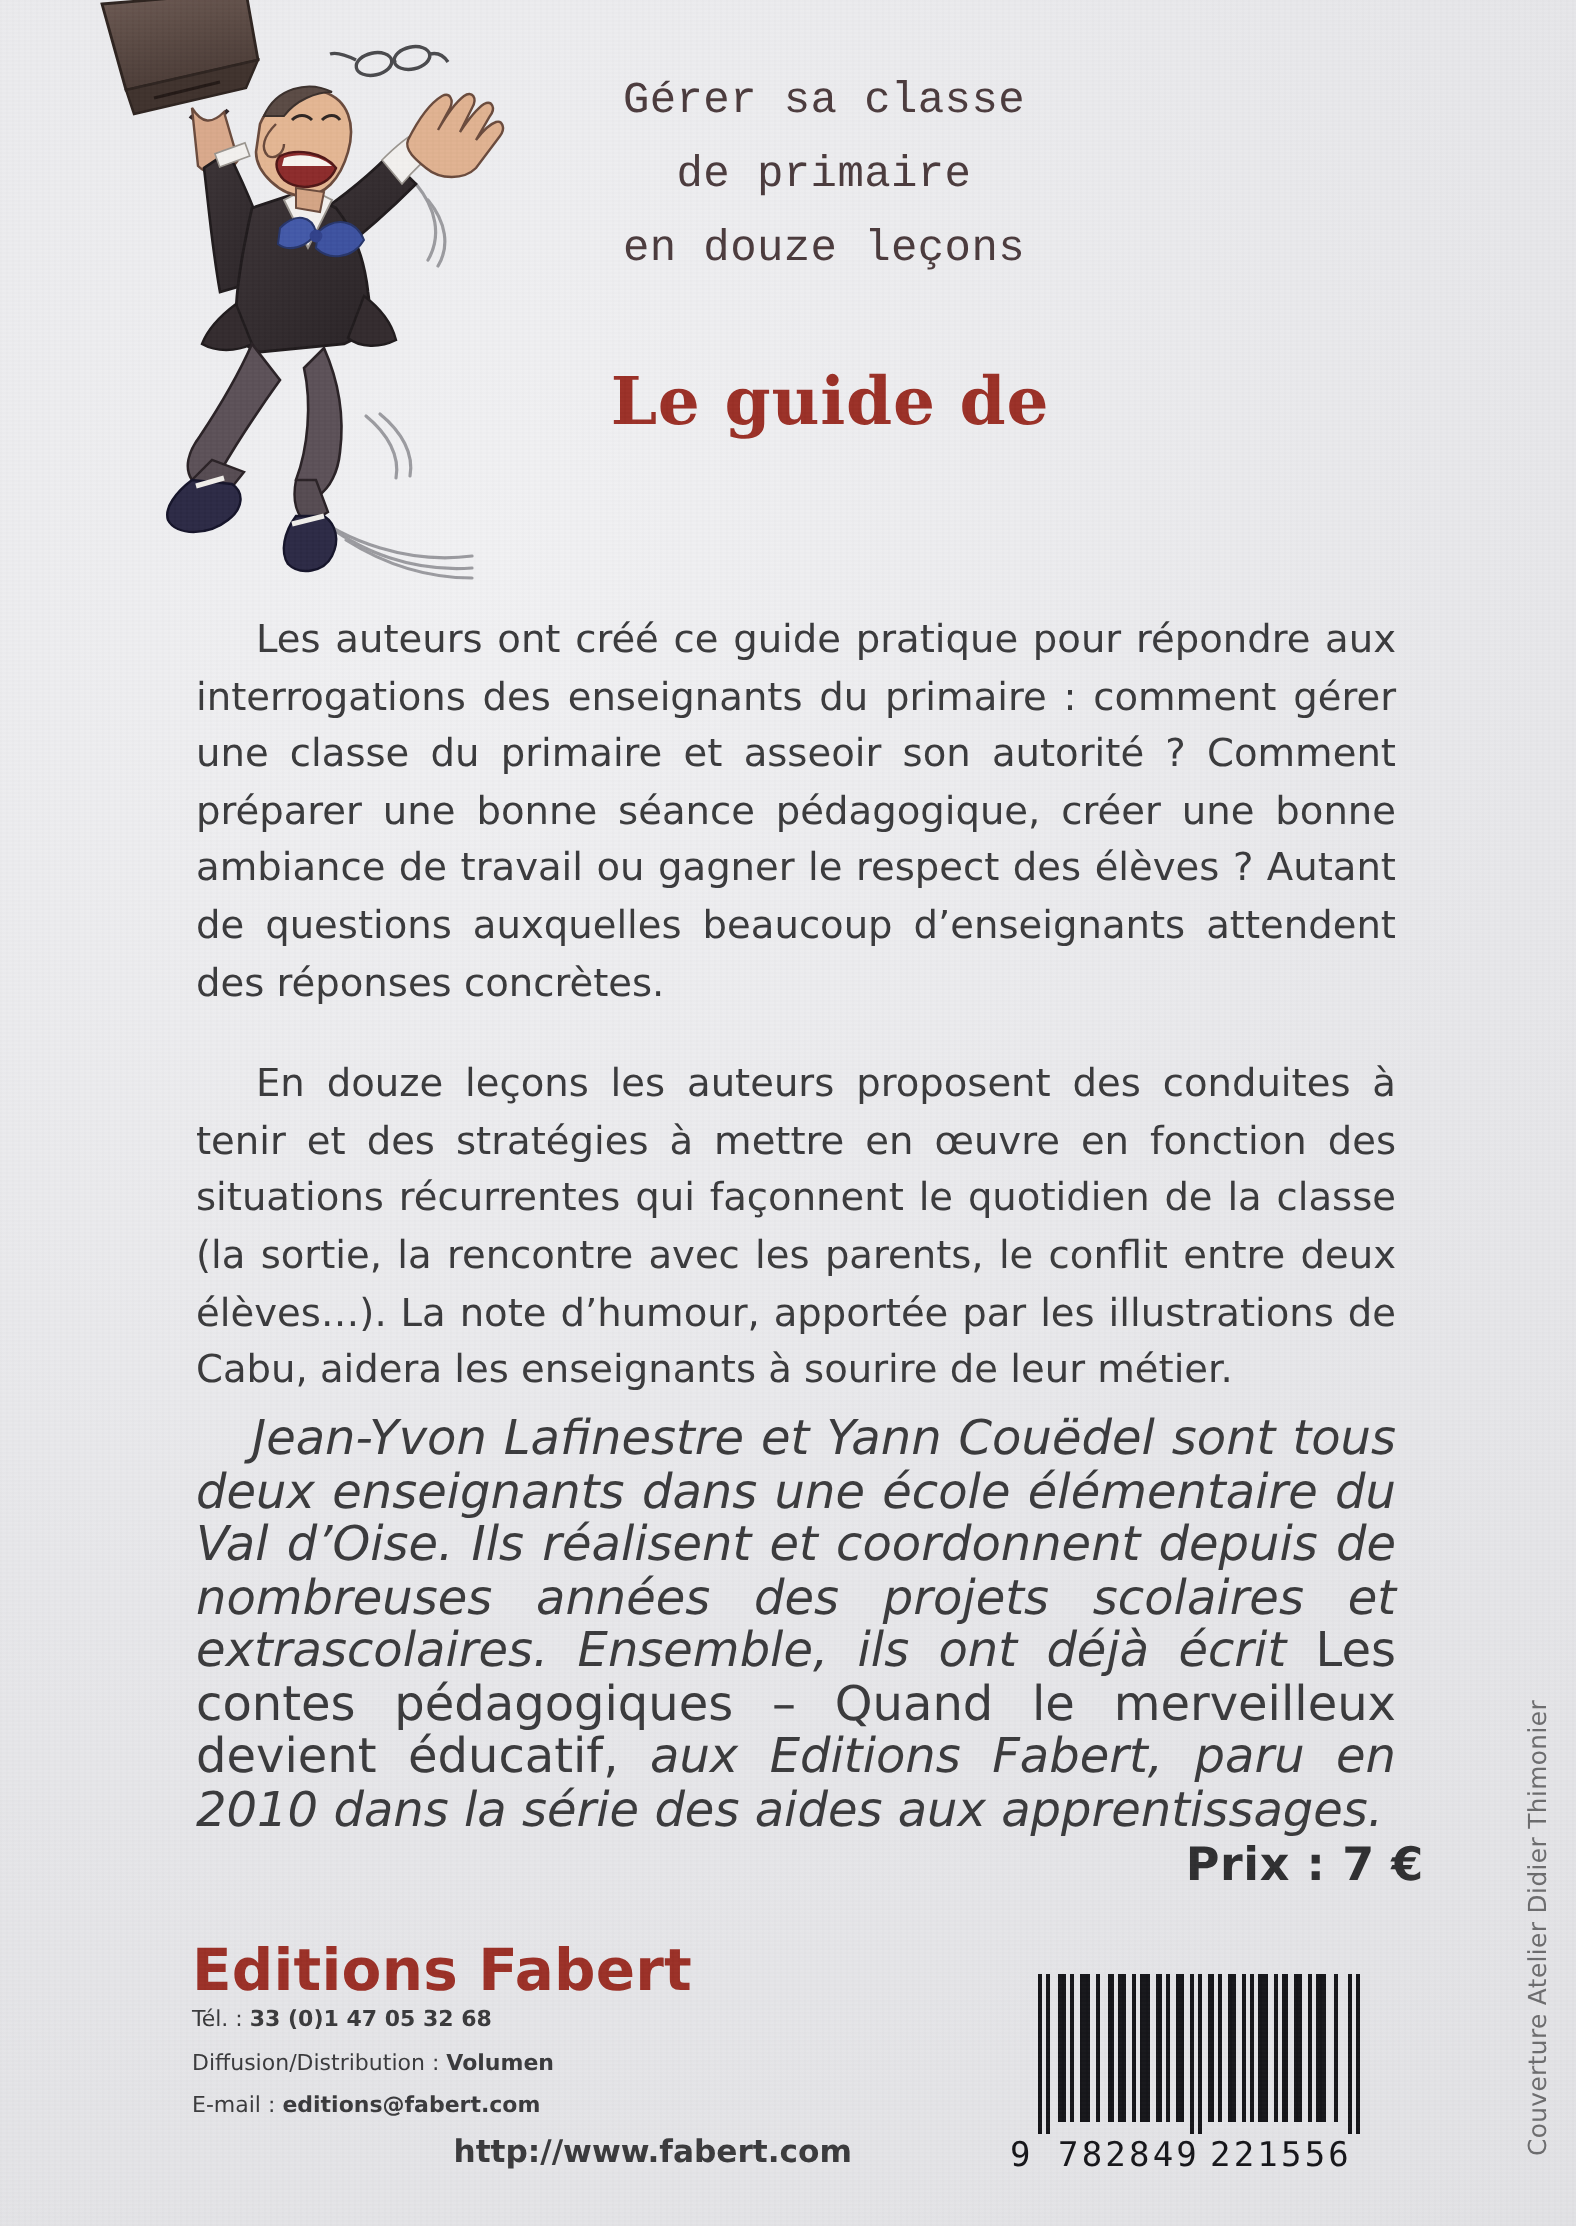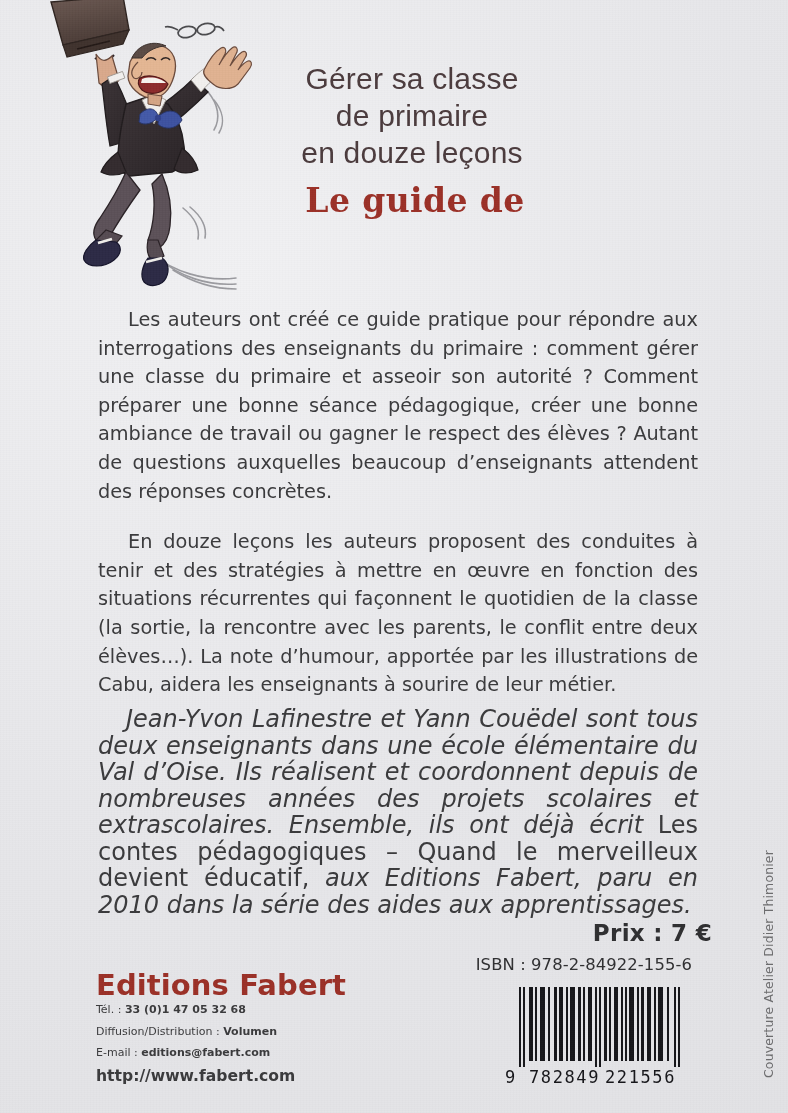--- a/index.html
+++ b/index.html
@@ -39,27 +39,27 @@
     width: 250px;
     height: 300px;
     z-index: 5;
   }
   #illustration svg { display: block; width: 100%; height: 100%; }
 
   
   .subtitle-block {
     position: absolute;
     left: 262px;
-    top: 60px;
+    top: 32px;
     width: 300px;
     text-align: center;
     color: #4b3b3d;
-    font-family: Liberation Sans, sans-serif;
+    font-family: Liberation Mono, monospace;
     font-weight: 400;
-    font-size: 30px;
+    font-size: 22px;
     line-height: 37px;
     letter-spacing: .2px;
     z-index: 10;
   }
   .subtitle-line { display: block; white-space: nowrap; }
 
   .maintitle-block {
     position: absolute;
     left: 250px;
     top: 182px;
@@ -142,20 +142,21 @@
     line-height: 21.5px;
     white-space: nowrap;
   }
   #publisher .pub-line b { font-weight: 700; }
   #publisher .pub-url {
     display: block;
     font-size: 15.6px;
     line-height: 22px;
     font-weight: 700;
     margin-top: 1px;
+    text-align: right;
   }
 
   
   #price {
     position: absolute;
     left: 460px;
     top: 920px;
     width: 252px;
     text-align: right;
     color: #2f2f31;
@@ -327,21 +328,20 @@
   <div id="publisher">
     <span class="pub-name">Editions Fabert</span>
     <span class="pub-line"><span>Tél. : </span><b>33 (0)1 47 05 32 68</b></span>
     <span class="pub-line"><span>Diffusion/Distribution : </span><b>Volumen</b></span>
     <span class="pub-line"><span>E-mail : </span><b>editions@fabert.com</b></span>
     <span class="pub-url">http://www.fabert.com</span>
   </div>
 
   <div id="price">Prix : 7 €</div>
 
-  <div id="isbn">ISBN : 978-2-84922-155-6</div>
 
   <div id="barcode">
     <svg viewBox="0 0 187 102" xmlns="http://www.w3.org/2000/svg">
       <rect x="0" y="0" width="187" height="102" fill="none"></rect>
       <g fill="#16161a">
         <rect x="14" y="2" width="2" height="80"></rect>
         <rect x="18" y="2" width="2" height="80"></rect>
         <rect x="24" y="2" width="4" height="74"></rect>
         <rect x="30" y="2" width="2" height="74"></rect>
         <rect x="35" y="2" width="5" height="74"></rect>

